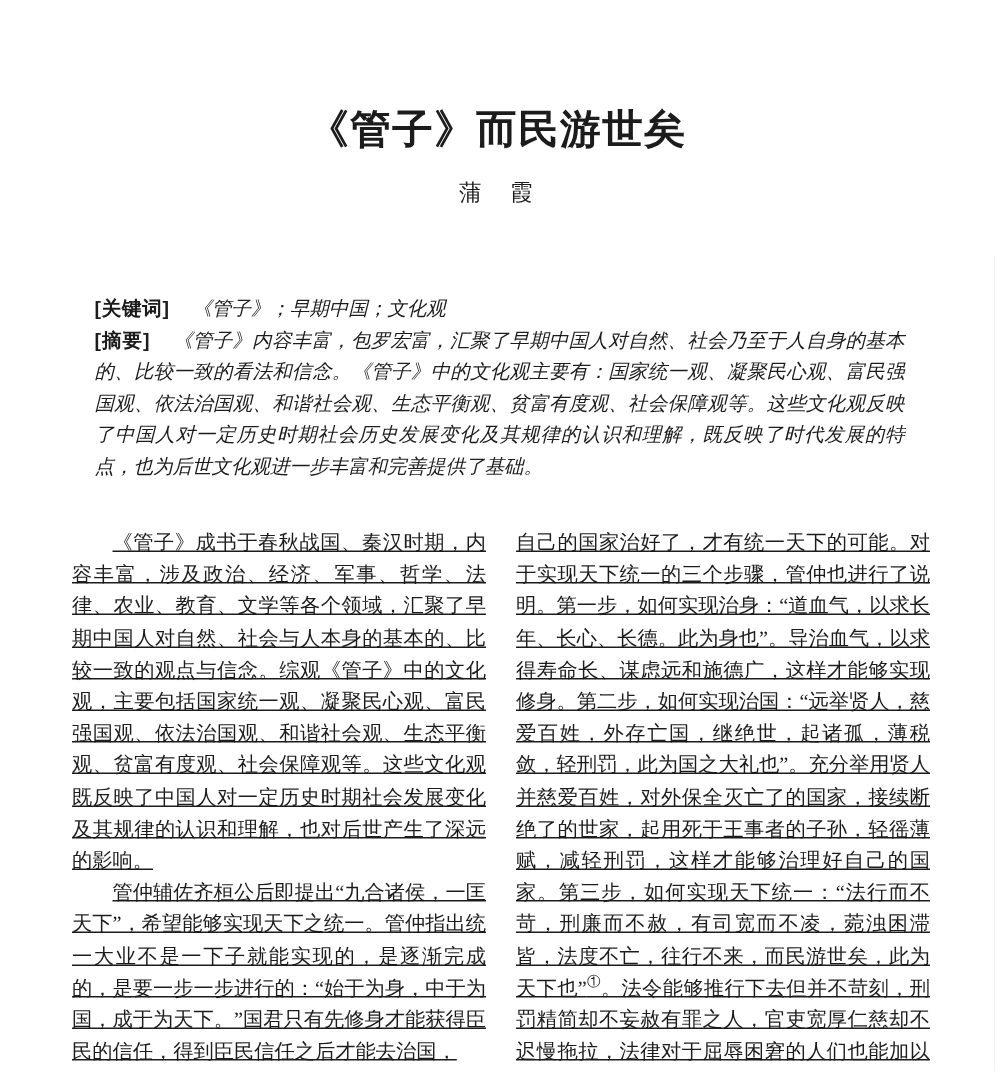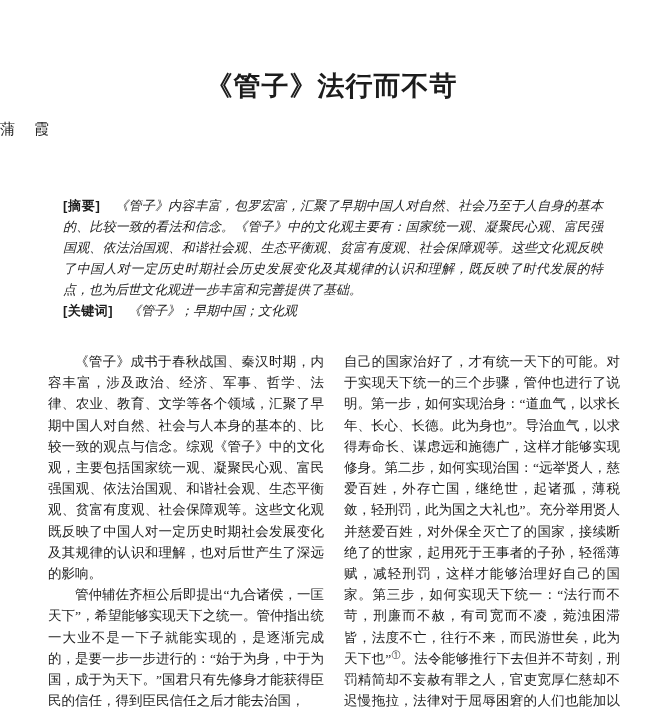--- a/index.html
+++ b/index.html
@@ -23,21 +23,21 @@
     margin: 0;
     text-align: center;
     font-size: 27px;
     line-height: 32px;
     font-weight: bold;
     letter-spacing: 1px;
     font-family: "Liberation Serif", "DejaVu Serif", serif;
   }
   .author {
     margin-top: 17px;
-    text-align: left;
+    text-align: center;
     font-size: 15px;
     line-height: 20px;
     letter-spacing: 2px;
   }
   .abstract {
     margin: 56px 60px 0 63px;
     font-size: 13px;
     line-height: 21px;
     text-align: justify;
   }
@@ -62,20 +62,21 @@
     line-height: 21.2px;
     text-align: justify;
   }
   .col {
     width: 276px;
     flex: 0 0 276px;
   }
   .para {
     margin: 0;
     text-align: justify;
+    text-decoration: underline;
   }
   .para.indent {
     text-indent: 2em;
   }
   .heading {
     margin: 0;
     font-size: 13.5px;
     line-height: 21.2px;
     font-weight: bold;
     text-indent: 2em;
@@ -85,32 +86,32 @@
     font-size: 9px;
     line-height: 0;
     vertical-align: super;
   }
 </style>
 </head>
 <body>
 
 <div class="page">
 
-  <h1 class="title">《管子》法行而不苛</h1>
+  <h1 class="title">《管子》而民游世矣</h1>
 
   <div class="author">蒲　霞</div>
 
   <section class="abstract">
     <p class="abs-line">
+      <span class="label">[关键词]</span>
+      <span class="abs-text">《管子》；早期中国；文化观</span>
+    </p>
+    <p class="abs-line">
       <span class="label">[摘要]</span>
       <span class="abs-text">《管子》内容丰富，包罗宏富，汇聚了早期中国人对自然、社会乃至于人自身的基本的、比较一致的看法和信念。《管子》中的文化观主要有：国家统一观、凝聚民心观、富民强国观、依法治国观、和谐社会观、生态平衡观、贫富有度观、社会保障观等。这些文化观反映了中国人对一定历史时期社会历史发展变化及其规律的认识和理解，既反映了时代发展的特点，也为后世文化观进一步丰富和完善提供了基础。</span>
-    </p>
-    <p class="abs-line">
-      <span class="label">[关键词]</span>
-      <span class="abs-text">《管子》；早期中国；文化观</span>
     </p>
   </section>
 
   <section class="body-columns">
     <div class="col">
       <p class="para indent">《管子》成书于春秋战国、秦汉时期，内容丰富，涉及政治、经济、军事、哲学、法律、农业、教育、文学等各个领域，汇聚了早期中国人对自然、社会与人本身的基本的、比较一致的观点与信念。综观《管子》中的文化观，主要包括国家统一观、凝聚民心观、富民强国观、依法治国观、和谐社会观、生态平衡观、贫富有度观、社会保障观等。这些文化观既反映了中国人对一定历史时期社会发展变化及其规律的认识和理解，也对后世产生了深远的影响。</p>
       <p class="para indent">管仲辅佐齐桓公后即提出“九合诸侯，一匡天下”，希望能够实现天下之统一。管仲指出统一大业不是一下子就能实现的，是逐渐完成的，是要一步一步进行的：“始于为身，中于为国，成于为天下。”国君只有先修身才能获得臣民的信任，得到臣民信任之后才能去治国，</p>
     </div>
     <div class="col">
       <p class="para">

